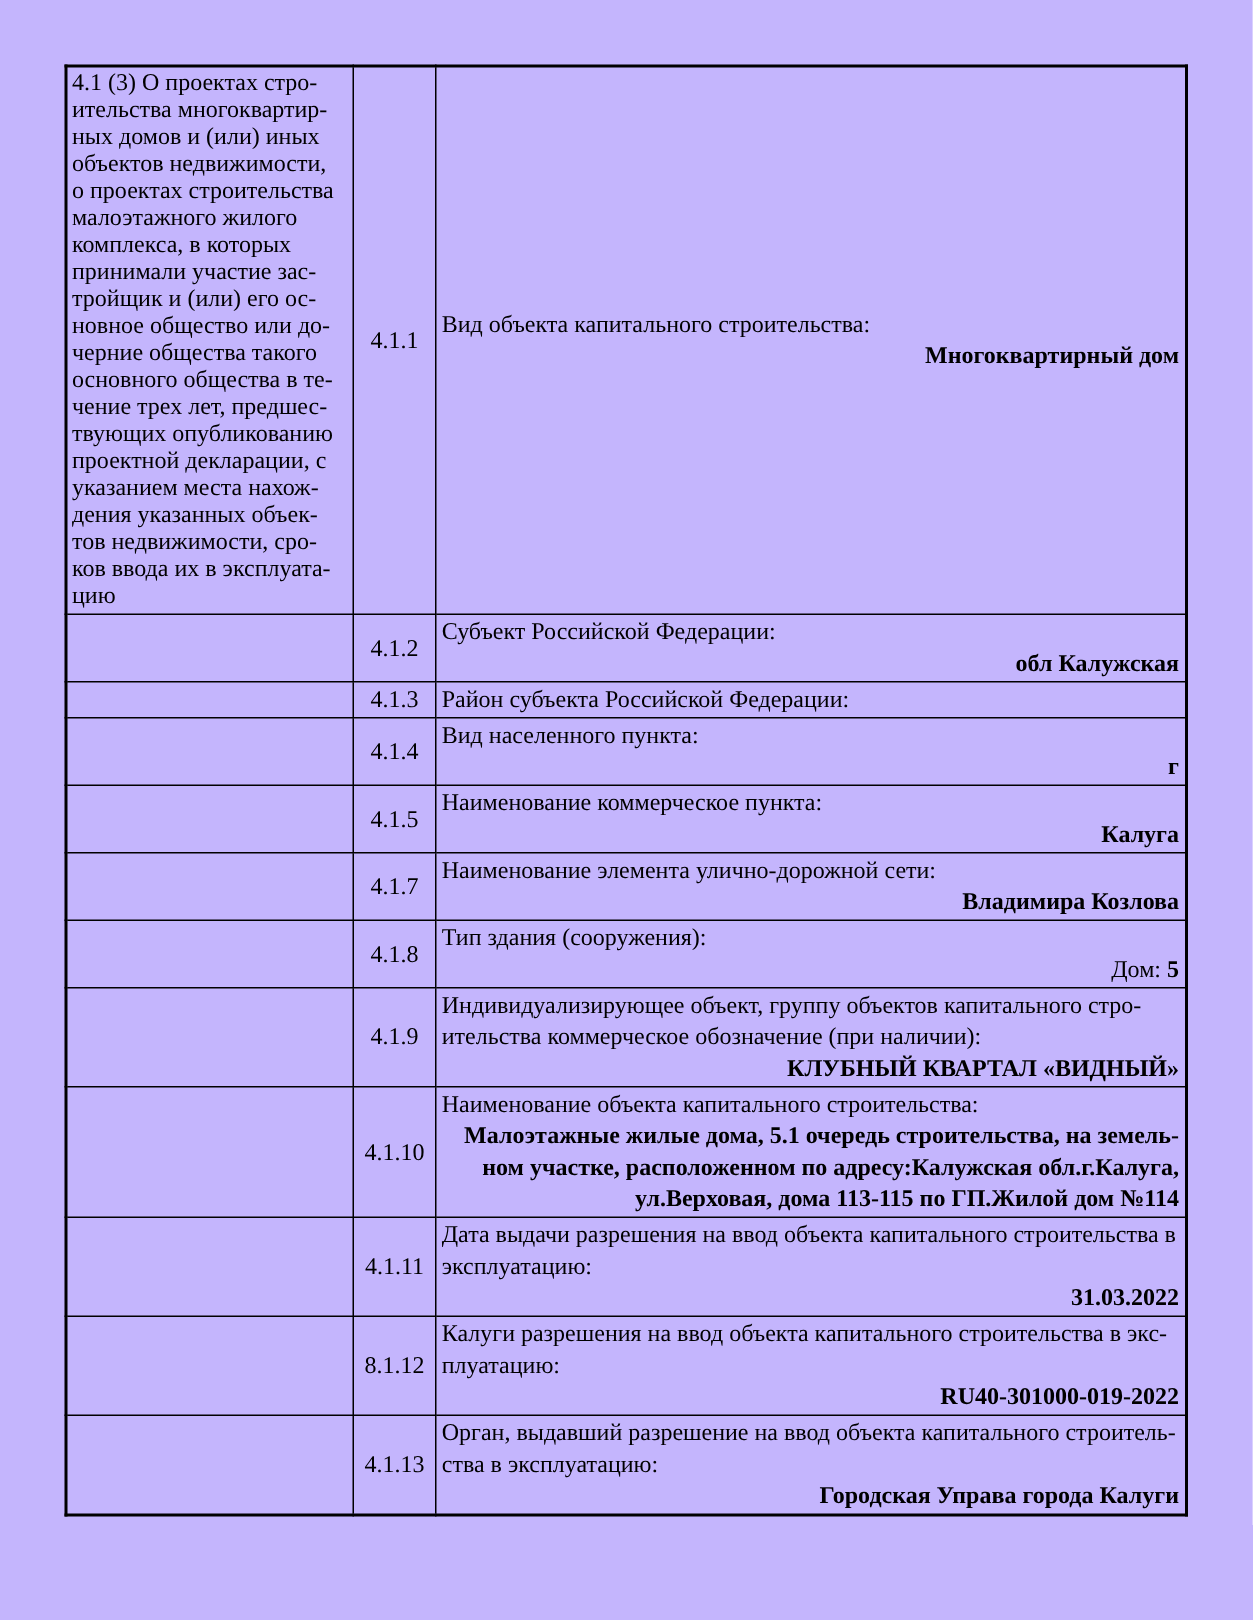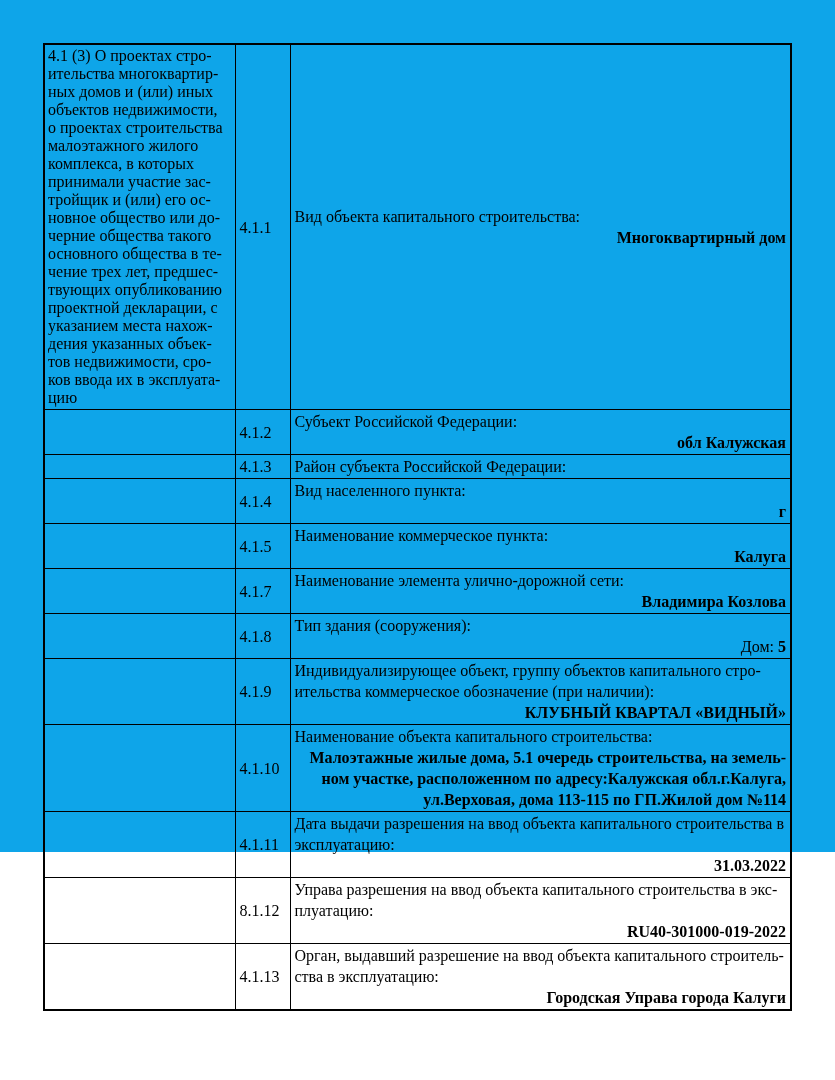--- a/index.html
+++ b/index.html
@@ -10,22 +10,22 @@
   body {
     width: 835px;
     height: 1080px;
     font-family: "Liberation Serif", "DejaVu Serif", serif;
     color: #000000;
     overflow: hidden;
   }
   .page {
     position: relative;
     width: 835px;
-    height: 852px;
-    background: #0ea5e9;
+    height: 1080px;
+    background: #c4b5fd;
   }
   table.decl-table {
     position: absolute;
     left: 43px;
     top: 43px;
     width: 747px;
     border-collapse: collapse;
     table-layout: fixed;
     border: 2px solid #000000;
   }
@@ -40,20 +40,21 @@
   }
   td.desc {
     vertical-align: top;
     line-height: 18px;
     padding: 2px 2px 2px 3px;
   }
   td.code {
     vertical-align: middle;
     line-height: 21px;
     padding-left: 4px;
+    text-align: center;
   }
   td.content {
     vertical-align: middle;
     line-height: 21px;
     padding: 1px 4px;
     font-family: Liberation Serif, serif;
   }
   td.empty {
     vertical-align: top;
   }
@@ -184,21 +185,21 @@
         <div class="row-label pre">Дата выдачи разрешения на ввод объекта капитального строительства в
 эксплуатацию:</div>
         <div class="row-value hide-if-empty"><span class="vprefix"></span><span class="pre">31.03.2022</span></div>
       </td>
     </tr>
 
     <tr>
       <td class="empty"></td>
       <td class="code">8.1.12</td>
       <td class="content">
-        <div class="row-label pre">Управа разрешения на ввод объекта капитального строительства в экс-
+        <div class="row-label pre">Калуги разрешения на ввод объекта капитального строительства в экс-
 плуатацию:</div>
         <div class="row-value hide-if-empty"><span class="vprefix"></span><span class="pre">RU40-301000-019-2022</span></div>
       </td>
     </tr>
 
     <tr>
       <td class="empty"></td>
       <td class="code">4.1.13</td>
       <td class="content">
         <div class="row-label pre">Орган, выдавший разрешение на ввод объекта капитального строитель-

